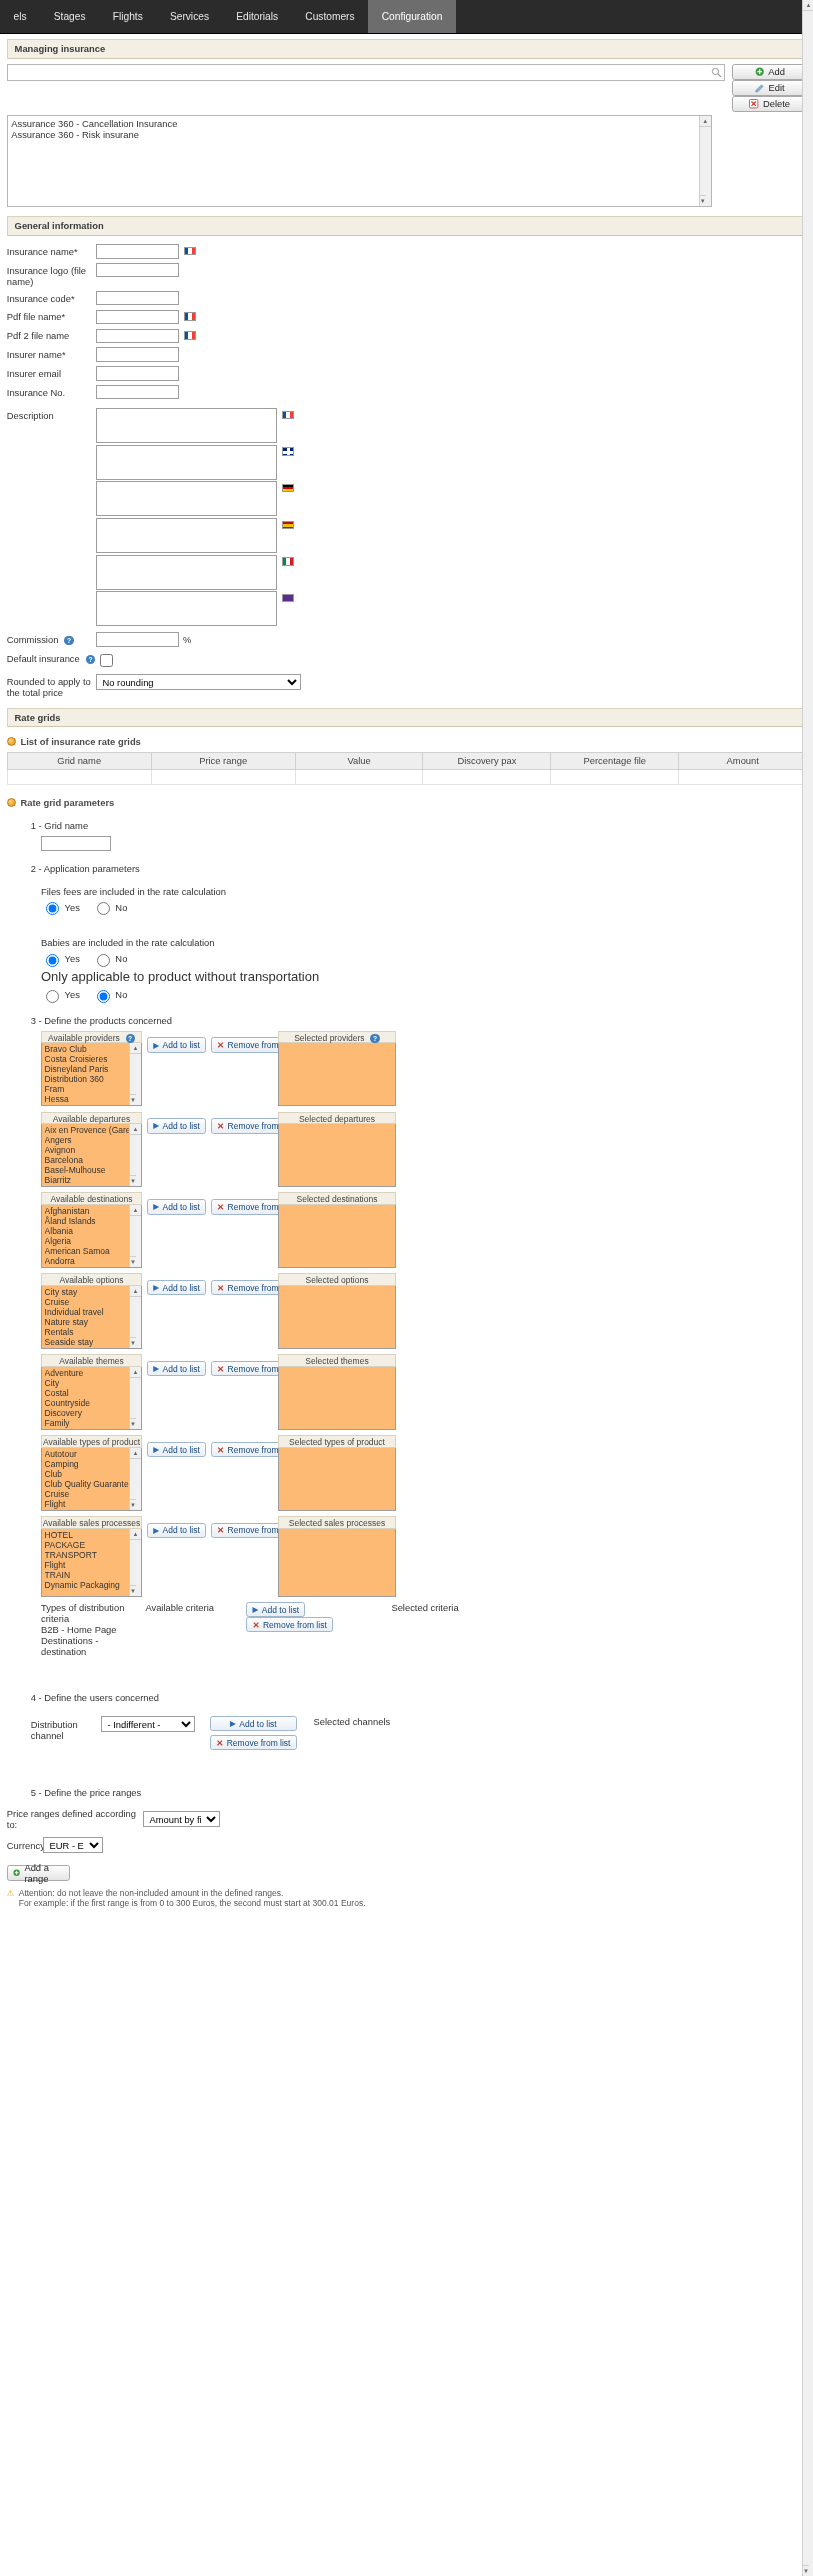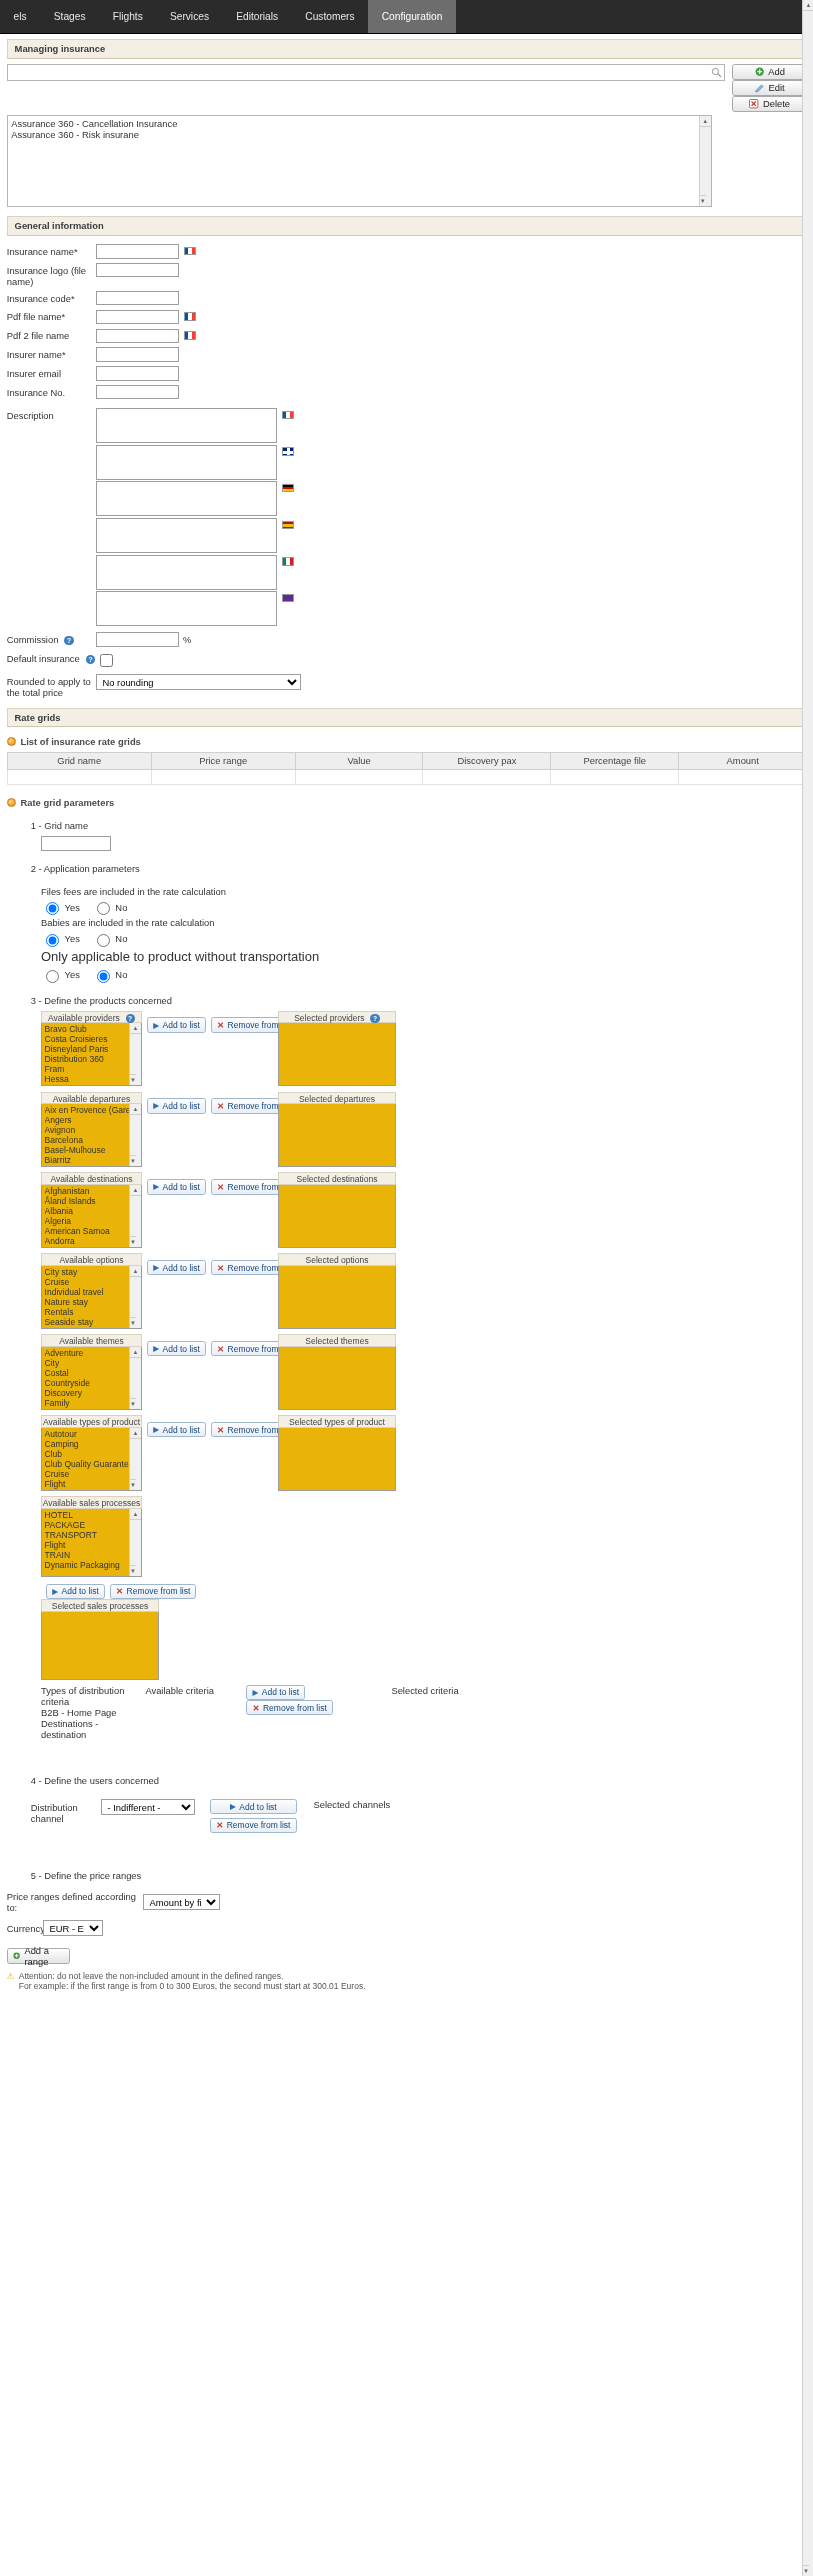--- a/index.html
+++ b/index.html
@@ -120,21 +120,21 @@
   .radio-row label { display: flex; align-items: center; gap: 2.6px; margin-right: 8.5px; }
 
   
   .dual { display: flex; align-items: flex-start; margin-bottom: 5.1px; }
   .dual .col { width: 101px; }
   .dual .colhead {
     background: #f3efe4; border: 0.9px solid #d9d2bf; font-size: 8.5px; text-align: center;
     height: 12.8px; line-height: 12px; color: #444;
   }
   .dual .listwrap {
-    border: 0.9px solid #9d9d9d; border-top: none; height: 53px; position: relative; background: #eab308;
+    border: 0.9px solid #9d9d9d; border-top: none; height: 53px; position: relative; background: #fdba74;
     overflow: hidden;
   }
   .dual .listwrap .items { font-size: 8.5px; line-height: 10px; padding: 0.9px 2.6px; }
   .dual .listwrap .items div { white-space: nowrap; overflow: hidden; }
   .dual .mid { width: 136px; padding: 6.8px 5.1px 0 5.1px; display: flex; flex-direction: column; gap: 3.4px; align-items: flex-start;}
   .dual .right { width: 118px; }
   .dual .right .listwrap { height: 53px; }
   .dual.tall .listwrap, .dual.tall .right .listwrap { height: 63px; }
   .dual.vtall .listwrap, .dual.vtall .right .listwrap { height: 68px; }
 
@@ -373,21 +373,21 @@
           <label>
               <input type="radio" name="q1" checked="" style="">
               <span>Yes</span>
             </label>
           <label>
               <input type="radio" name="q1" style="">
               <span>No</span>
             </label>
         </div>
 
-        <div style="font-size:9.4px;margin-top:2px;">Babies are included in the rate calculation</div>
+        <div style="font-size:9.4px;margin-top:22px;">Babies are included in the rate calculation</div>
         <div class="radio-row">
           <label>
               <input type="radio" name="q2" checked="" style="">
               <span>Yes</span>
             </label>
           <label>
               <input type="radio" name="q2" style="">
               <span>No</span>
             </label>
         </div>
@@ -612,21 +612,21 @@
               <span class="x-ic">✕</span>
               <span>Remove from list</span>
             </div>
         </div>
         <div class="right">
           <div class="colhead">Selected types of product</div>
           <div class="listwrap"></div>
         </div>
       </div>
 
-      <div class="dual vtall" style="margin-left:10.2px;flex-direction:column;">
+      <div class="dual vtall" style="margin-left:10.2px;">
         <div class="col">
           <div class="colhead">Available sales processes</div>
           <div class="listwrap">
             <div class="items">
               <div>HOTEL</div>
               <div>PACKAGE</div>
               <div>TRANSPORT</div>
               <div>Flight</div>
               <div>TRAIN</div>
               <div>Dynamic Packaging</div>

